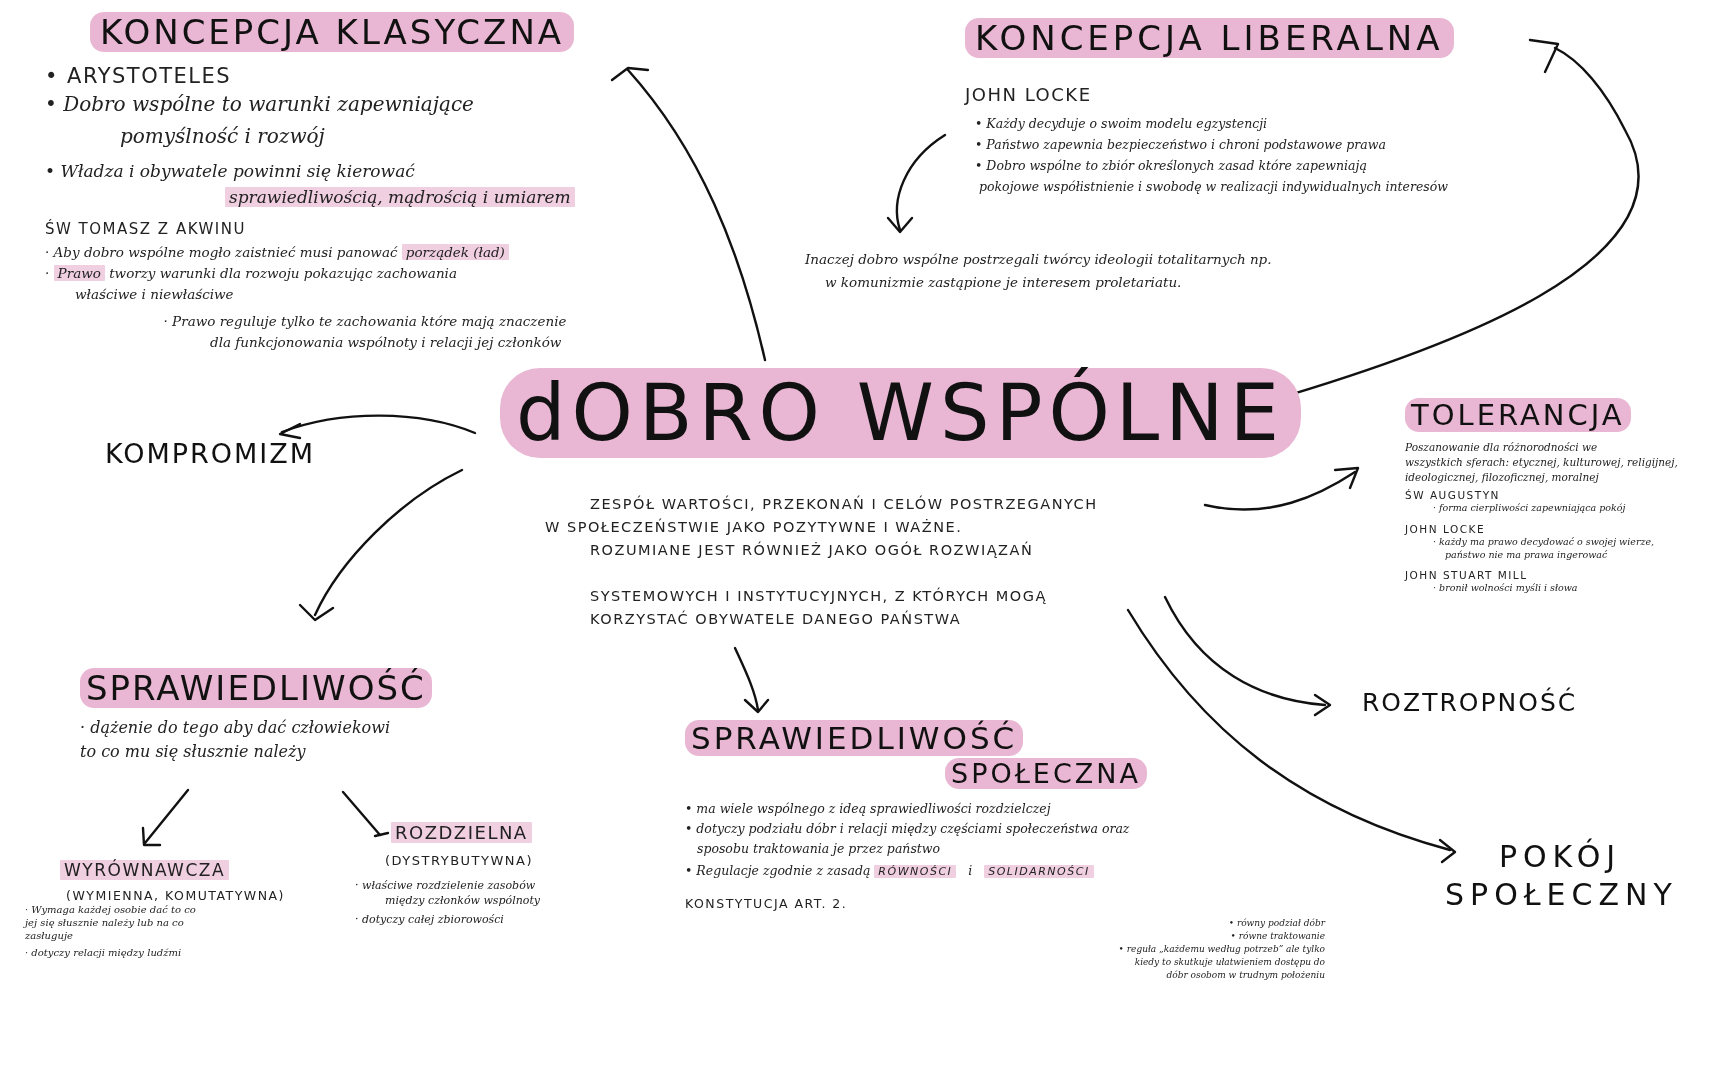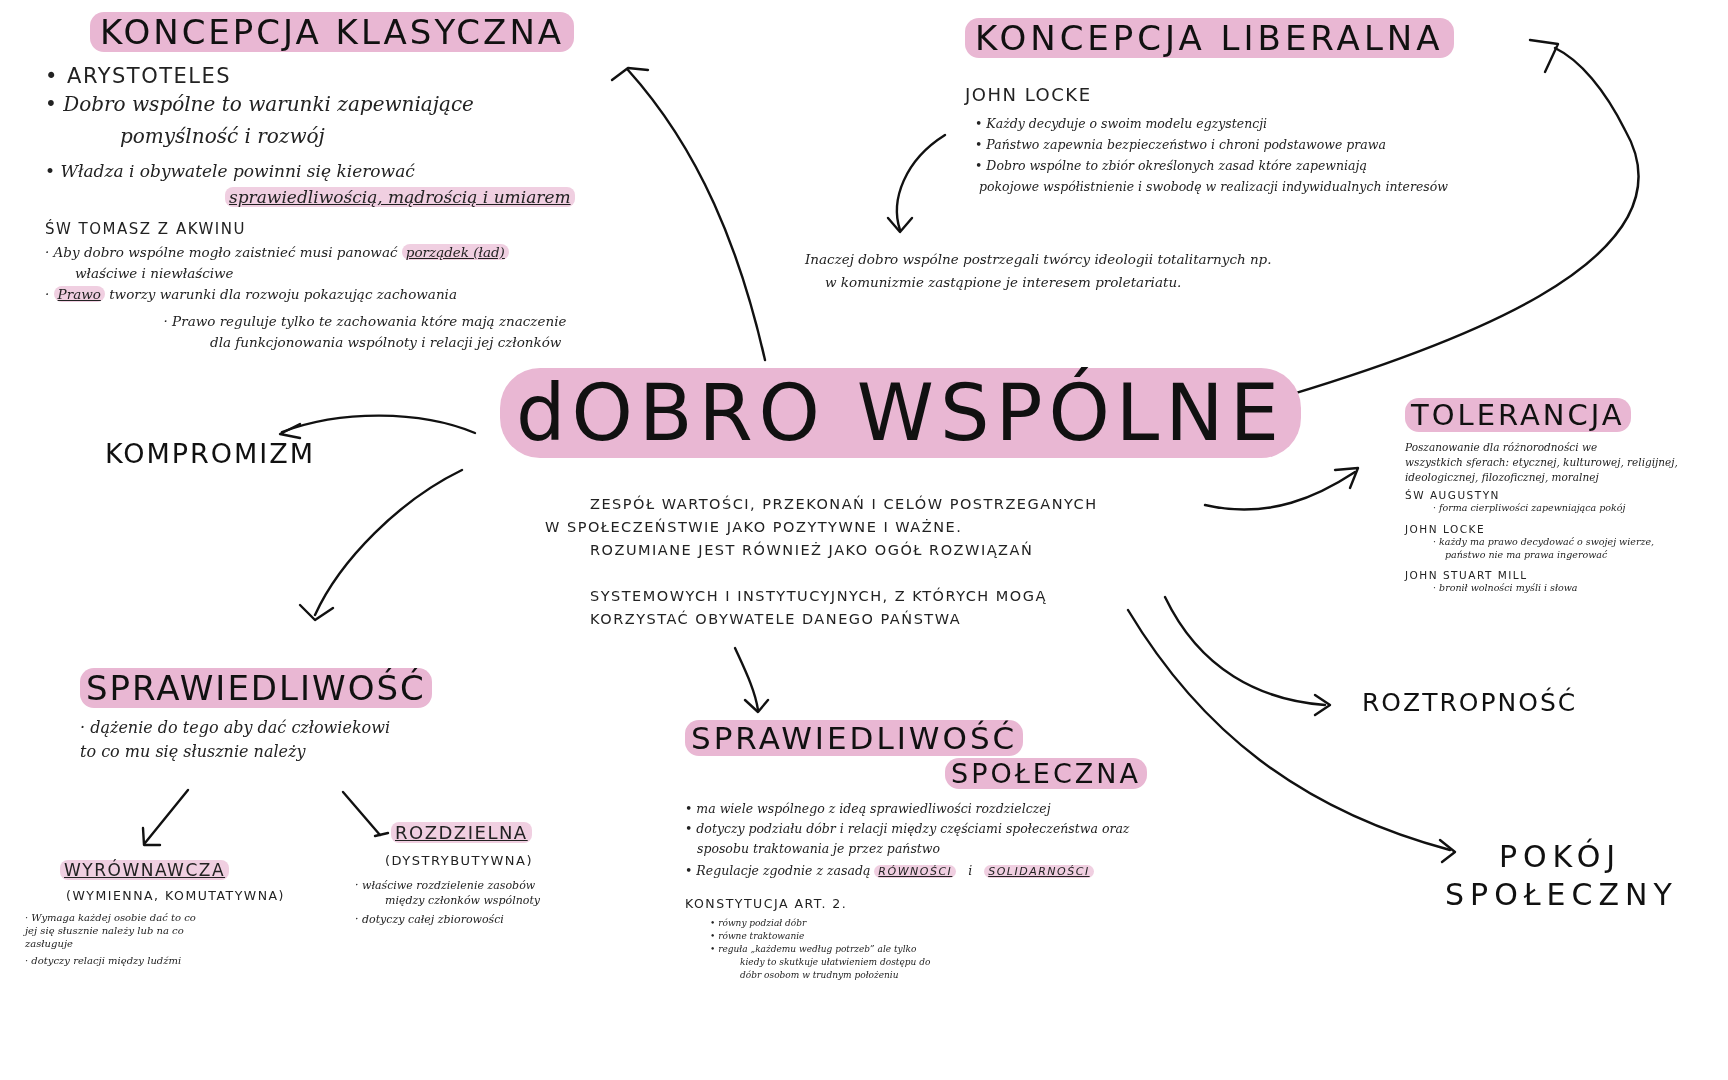--- a/index.html
+++ b/index.html
@@ -1,21 +1,21 @@
 <!DOCTYPE html>
 <html><head>
 <meta charset="utf-8">
 <style>
   html, body { margin:0; padding:0; }
   body { width:1728px; height:1080px; background:#ffffff; position:relative; overflow:hidden;
          font-family:"DejaVu Sans", sans-serif; color:#111; }
   .abs { position:absolute; }
   .title { font-family:"DejaVu Sans", sans-serif; font-weight:400; letter-spacing:3px; color:#111; }
   .hl { background:#e9b7d3; border-radius:14px; padding:0 10px; }
-  .hl-soft { background:#f0cfe1; border-radius:8px; padding:0 4px;text-decoration:underline; }
+  .hl-soft { background:#f0cfe1; border-radius:1px; padding:0 4px; }
   .note { font-family:"DejaVu Serif", serif; font-style:italic; color:#222; }
   .caps { font-family:"DejaVu Sans", sans-serif; letter-spacing:1.5px; color:#222; }
   .line { white-space:nowrap; }
   svg.arrows { position:absolute; left:0; top:0; width:1728px; height:1080px; pointer-events:none; }
   svg.arrows path { fill:none; stroke:#111; stroke-width:2.4; stroke-linecap:round; stroke-linejoin:round; }
 </style>
 </head>
 <body>
 
 <svg class="arrows" viewBox="0 0 1728 1080">
@@ -71,22 +71,22 @@
     <div class="line">• <span>Dobro wspólne to warunki zapewniające</span></div>
     <div class="line" style="padding-left:75px;">pomyślność i rozwój</div>
   </div>
   <div class="note" style="font-size:17px; line-height:26px; margin-top:6px;">
     <div class="line">• <span>Władza i obywatele powinni się kierować</span></div>
     <div class="line" style="padding-left:180px;"><span class="hl-soft">sprawiedliwością, mądrością i umiarem</span></div>
   </div>
   <div class="caps" style="font-size:15px; margin-top:10px;">ŚW TOMASZ Z AKWINU</div>
   <div class="note" style="font-size:13.5px; line-height:21px; margin-top:4px;">
     <div class="line">· <span>Aby dobro wspólne mogło zaistnieć musi panować</span> <span class="hl-soft">porządek (ład)</span></div>
+    <div class="line">· <span class="hl-soft">Prawo</span> <span>tworzy warunki dla rozwoju pokazując zachowania</span></div>
     <div class="line" style="padding-left:30px;">właściwe i niewłaściwe</div>
-    <div class="line">· <span class="hl-soft">Prawo</span> <span>tworzy warunki dla rozwoju pokazując zachowania</span></div>
     <div class="line" style="margin-top:6px;text-align:center;">· <span>Prawo reguluje tylko te zachowania które mają znaczenie</span></div>
     <div class="line" style="padding-left:165px;">dla funkcjonowania wspólnoty i relacji jej członków</div>
   </div>
 </div>
 
 <div class="abs" style="left:965px; top:18px; width:600px;">
   <span class="title hl" style="font-size:34px; letter-spacing:4px;">KONCEPCJA LIBERALNA</span>
   <div class="caps" style="font-size:18px; margin-top:26px;">JOHN LOCKE</div>
   <div class="note" style="font-size:12.5px; line-height:21px; margin-top:8px; padding-left:10px;">
     <div class="line">• <span>Każdy decyduje o swoim modelu egzystencji</span></div>
@@ -131,21 +131,21 @@
   <span class="title hl" style="font-size:34px; letter-spacing:2px; padding:0 6px;">SPRAWIEDLIWOŚĆ</span>
   <div class="note" style="font-size:16px; line-height:24px; margin-top:8px;">
     <div class="line">· <span>dążenie do tego aby dać człowiekowi</span></div>
     <div class="line">to co mu się słusznie należy</div>
   </div>
 </div>
 
 <div class="abs" style="left:25px; top:860px; width:260px;">
   <div style="padding-left:35px;"><span class="caps hl-soft" style="font-size:17px;">WYRÓWNAWCZA</span></div>
   <div class="caps" style="font-size:12.5px; margin-top:8px; padding-left:12px;text-align:right;">(WYMIENNA, KOMUTATYWNA)</div>
-  <div class="note" style="font-size:10px; line-height:13px; margin-top:8px;font-style:italic;">
+  <div class="note" style="font-size:10px; line-height:13px; margin-top:0;font-style:italic;">
     <div class="line">· <span>Wymaga każdej osobie dać to co</span></div>
     <div class="line">jej się słusznie należy lub na co</div>
     <div class="line">zasługuje</div>
     <div class="line" style="margin-top:4px;">· <span>dotyczy relacji między ludźmi</span></div>
   </div>
 </div>
 
 <div class="abs" style="left:355px; top:822px; width:300px;">
   <div style="padding-left:36px;"><span class="caps hl-soft" style="font-size:18px;">ROZDZIELNA</span></div>
   <div class="caps" style="font-size:13px; margin-top:10px; padding-left:30px;">(DYSTRYBUTYWNA)</div>
@@ -163,20 +163,20 @@
     <div class="line">• <span>ma wiele wspólnego z ideą sprawiedliwości rozdzielczej</span></div>
     <div class="line">• <span>dotyczy podziału dóbr i relacji między częściami społeczeństwa oraz</span></div>
     <div class="line" style="padding-left:12px;">sposobu traktowania je przez państwo</div>
     <div class="line" style="margin-top:2px;">• <span>Regulacje zgodnie z zasadą</span>
       <span class="caps hl-soft" style="font-size:11px;">RÓWNOŚCI</span>
       &nbsp;&nbsp;<span>i</span>&nbsp;&nbsp;
       <span class="caps hl-soft" style="font-size:11px;">SOLIDARNOŚCI</span>
     </div>
   </div>
   <div class="caps" style="font-size:12.5px; margin-top:14px;">KONSTYTUCJA ART. 2.</div>
-  <div class="note" style="font-size:9px; line-height:13px; margin-top:6px; padding-left:25px;">
+  <div class="note" style="font-size:9px; line-height:13px; margin-top:6px; padding-left:25px;text-align:right;">
     <div class="line">• <span>równy podział dóbr</span></div>
     <div class="line">• <span>równe traktowanie</span></div>
     <div class="line">• <span>reguła „każdemu według potrzeb” ale tylko</span></div>
     <div class="line" style="padding-left:30px;">kiedy to skutkuje ułatwieniem dostępu do</div>
     <div class="line" style="padding-left:30px;">dóbr osobom w trudnym położeniu</div>
   </div>
 </div>
 
 </body></html>

